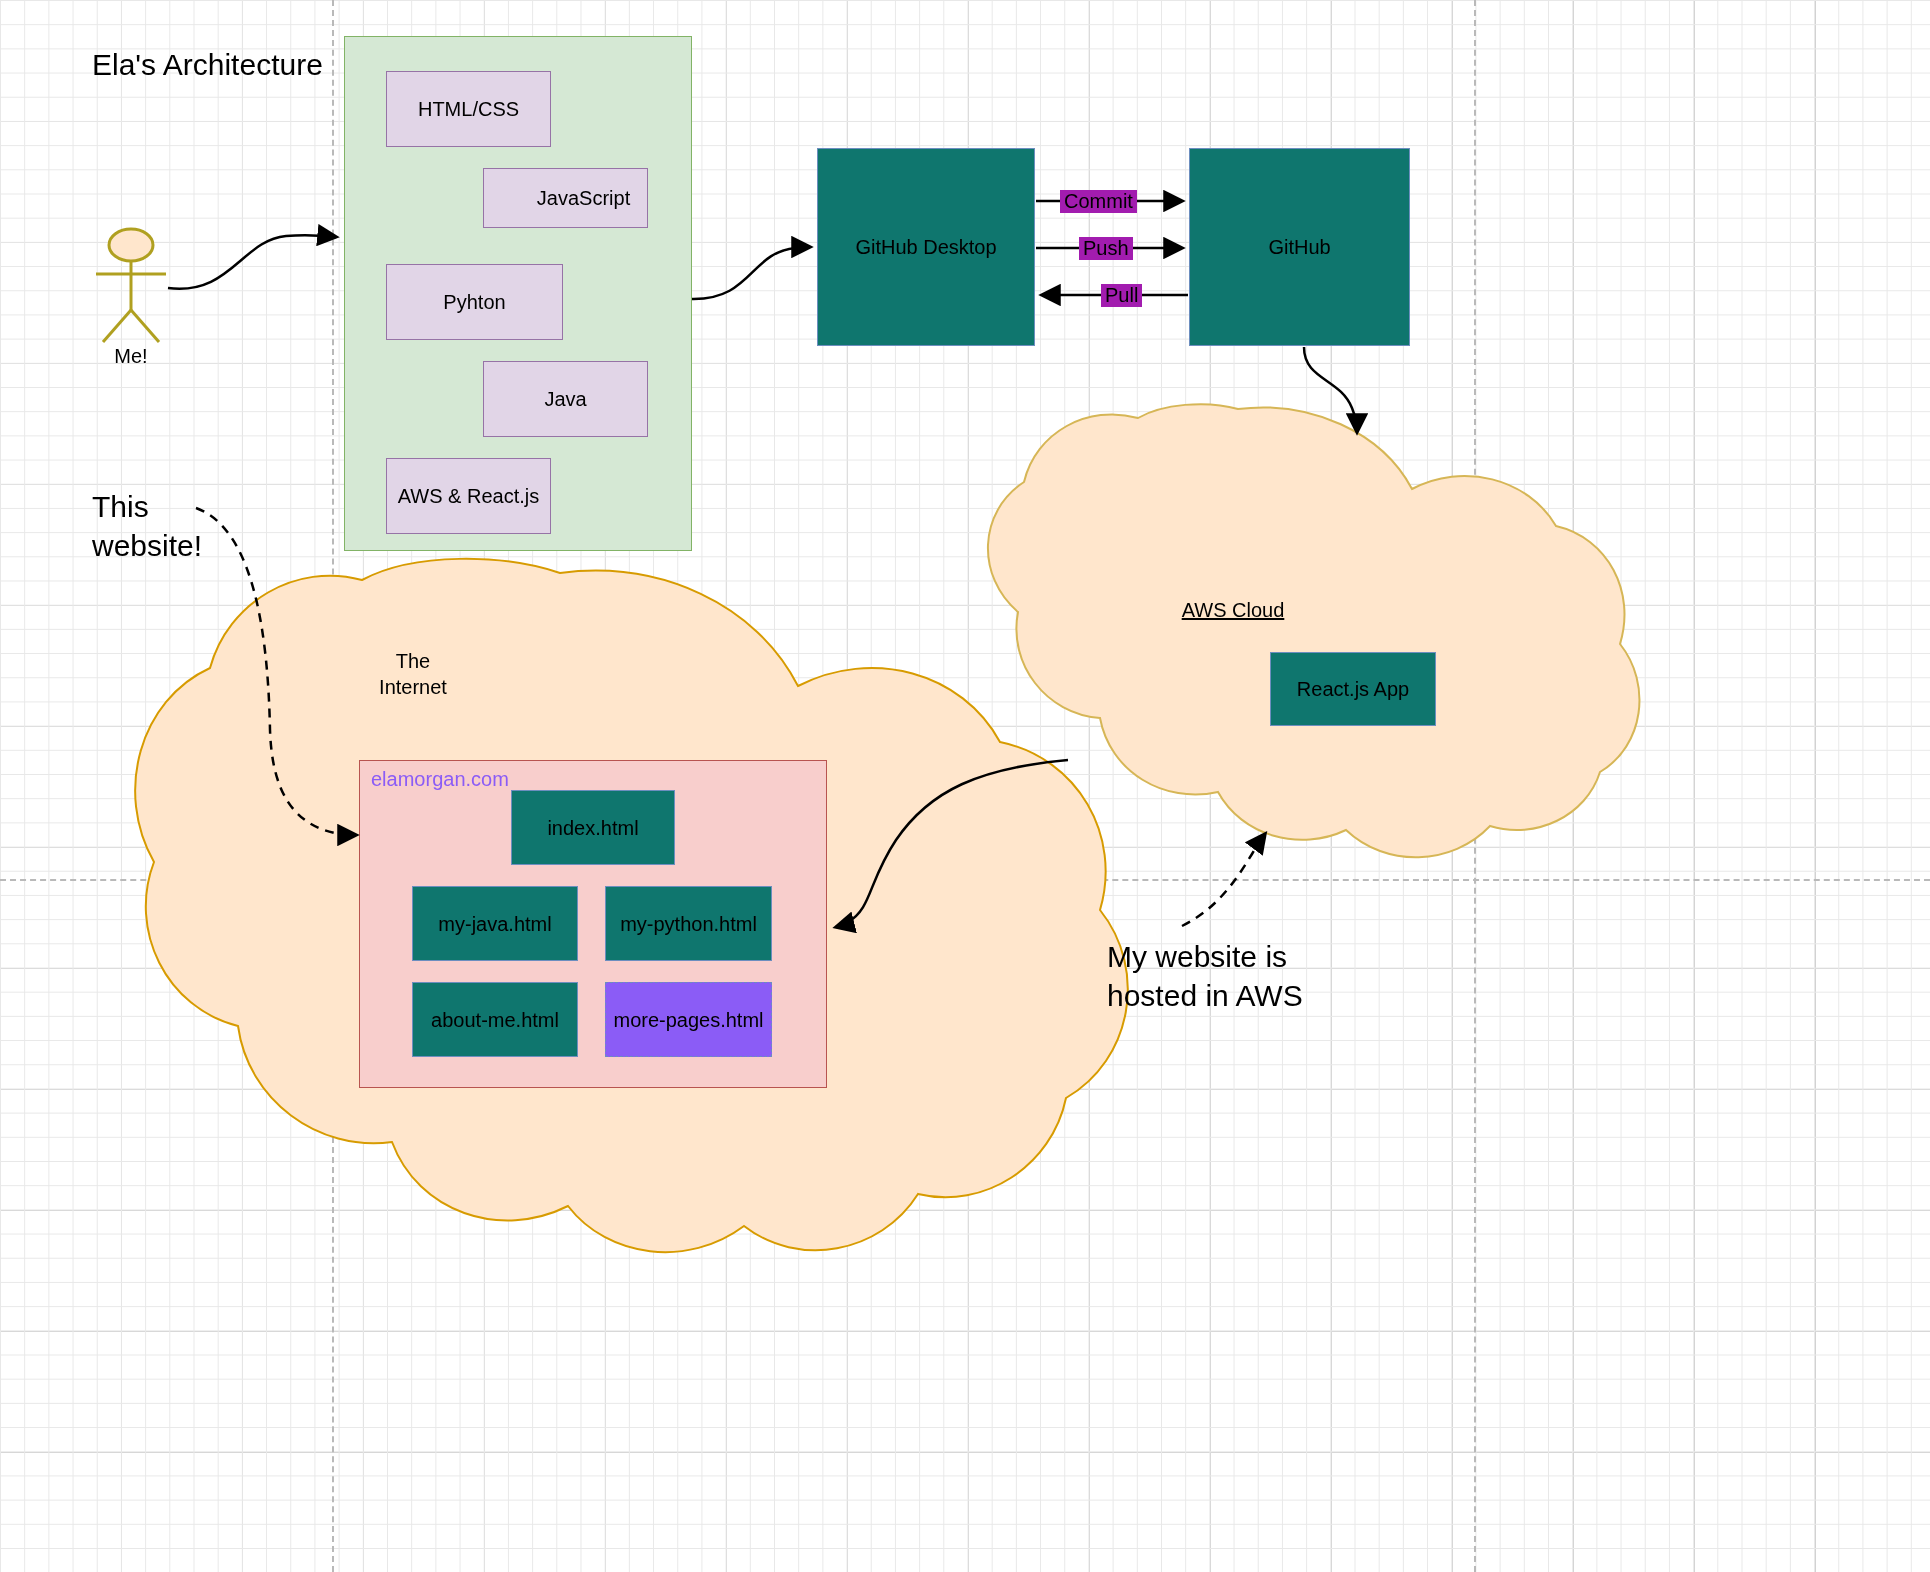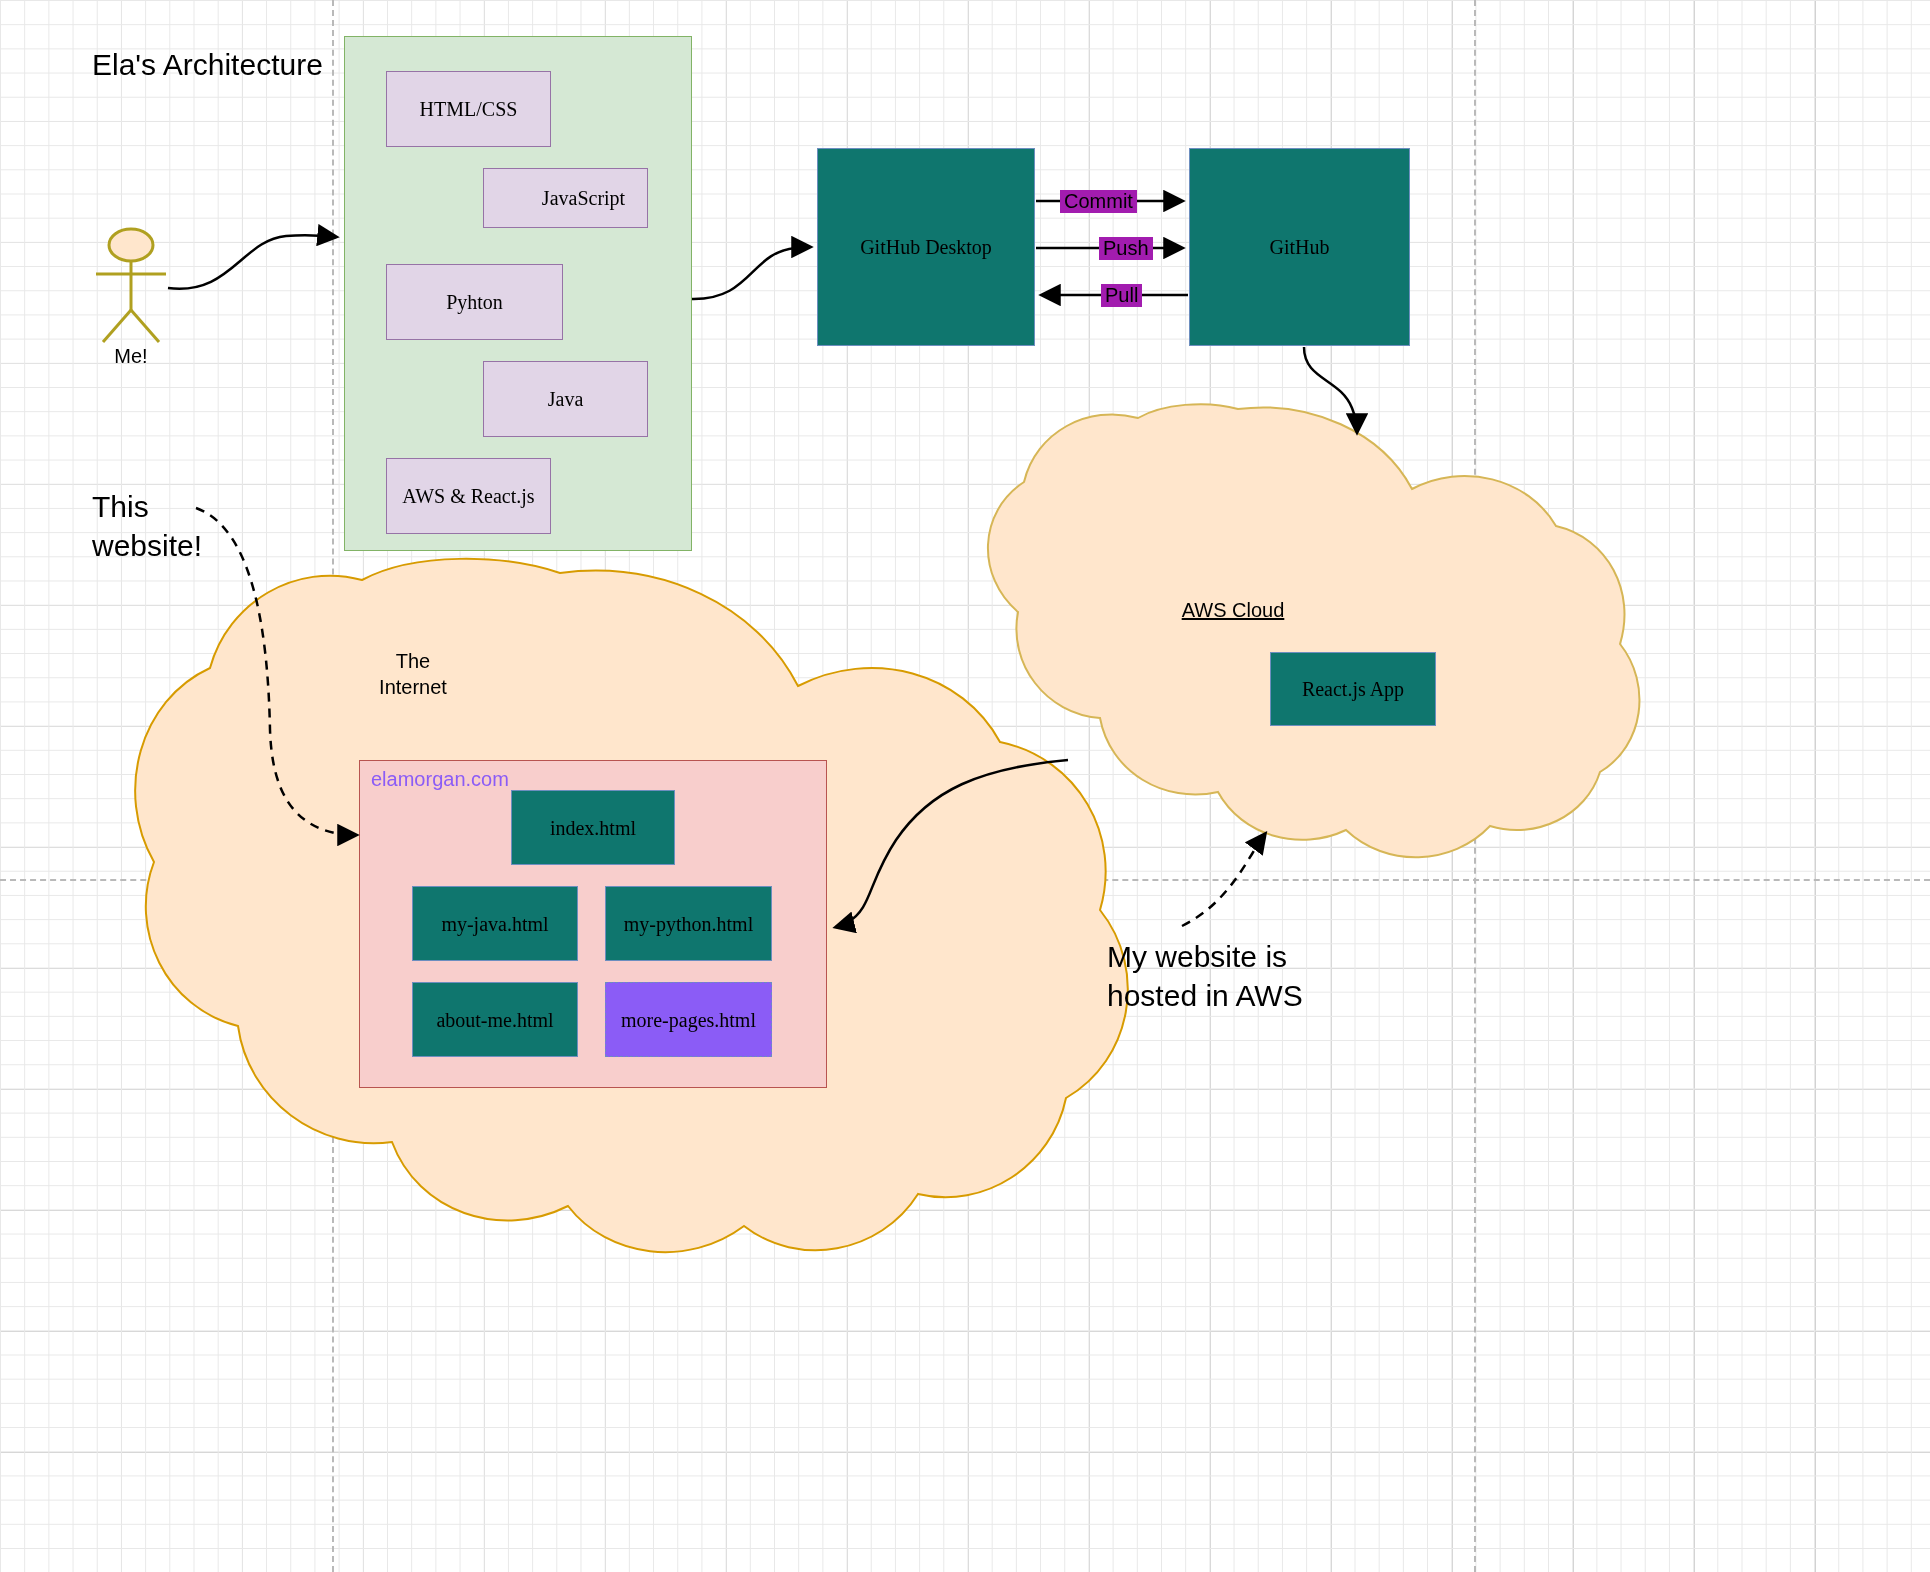--- a/index.html
+++ b/index.html
@@ -22,21 +22,21 @@
     background-position:0 0,0 0,0 0,0 0;
   }
   #guides{position:absolute;inset:0;pointer-events:none;}
   .guide-v{position:absolute;top:0;bottom:0;width:0;border-left:2px dashed #b9b9b9;}
   .guide-h{position:absolute;left:0;right:0;height:0;border-top:2px dashed #b9b9b9;}
 
   svg.layer{position:absolute;left:0;top:0;width:1930px;height:1572px;overflow:visible;}
   #edges{pointer-events:none;}
 
   .node{position:absolute;box-sizing:border-box;display:flex;align-items:center;justify-content:center;text-align:center;}
-  .node .lbl{line-height:1.2;font-family:Liberation Serif, serif;}
+  .node .lbl{line-height:1.2;}
 
   
   #green-container{
     left:344px;top:36px;width:348px;height:515px;
     background:#d5e8d4;border:1px solid #82b366;
   }
   .purple-box{
     background:#e1d5e7;border:1px solid #9673a6;
     font-size:20px;color:#000;
   }
@@ -205,14 +205,14 @@
   <path d="M1304 347 C 1304 380 1340 378 1352 408 C 1356 418 1357 426 1357 432" fill="none" stroke="#000" stroke-width="2.5" marker-end="url(#arrow)"></path>
 
   <path d="M1068 760 C 980 768 930 790 896 840 C 868 882 872 908 848 922 C 843 925 840 926 836 927" fill="none" stroke="#000" stroke-width="2.5" marker-end="url(#arrow)"></path>
 
   <path d="M196 508 C 252 528 268 628 270 730 C 272 790 292 826 340 834 C 348 835 352 835 356 835" fill="none" stroke="#000" stroke-width="2.5" stroke-dasharray="9 7" marker-end="url(#arrow)"></path>
 
   <path d="M1182 926 C 1218 908 1236 880 1252 854 C 1258 844 1262 838 1265 834" fill="none" stroke="#000" stroke-width="2.5" stroke-dasharray="9 7" marker-end="url(#arrow)"></path>
 </svg>
 
 <div class="edge-label" style="left:1060px;top:190px;">Commit</div>
-<div class="edge-label" style="left:1079px;top:237px;margin-left:20px;">Push</div>
+<div class="edge-label" style="left:1079px;top:237px;">Push</div>
 <div class="edge-label" style="left:1101px;top:284px;">Pull</div>
 
 </body></html>

